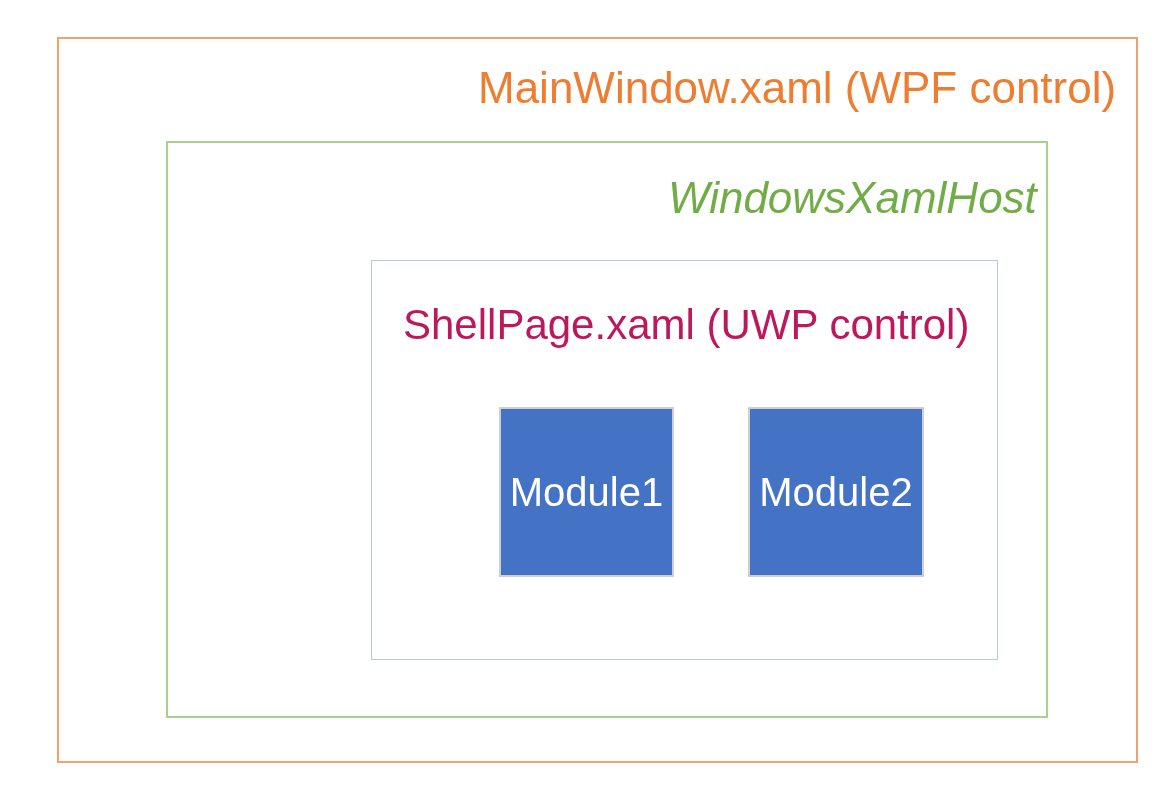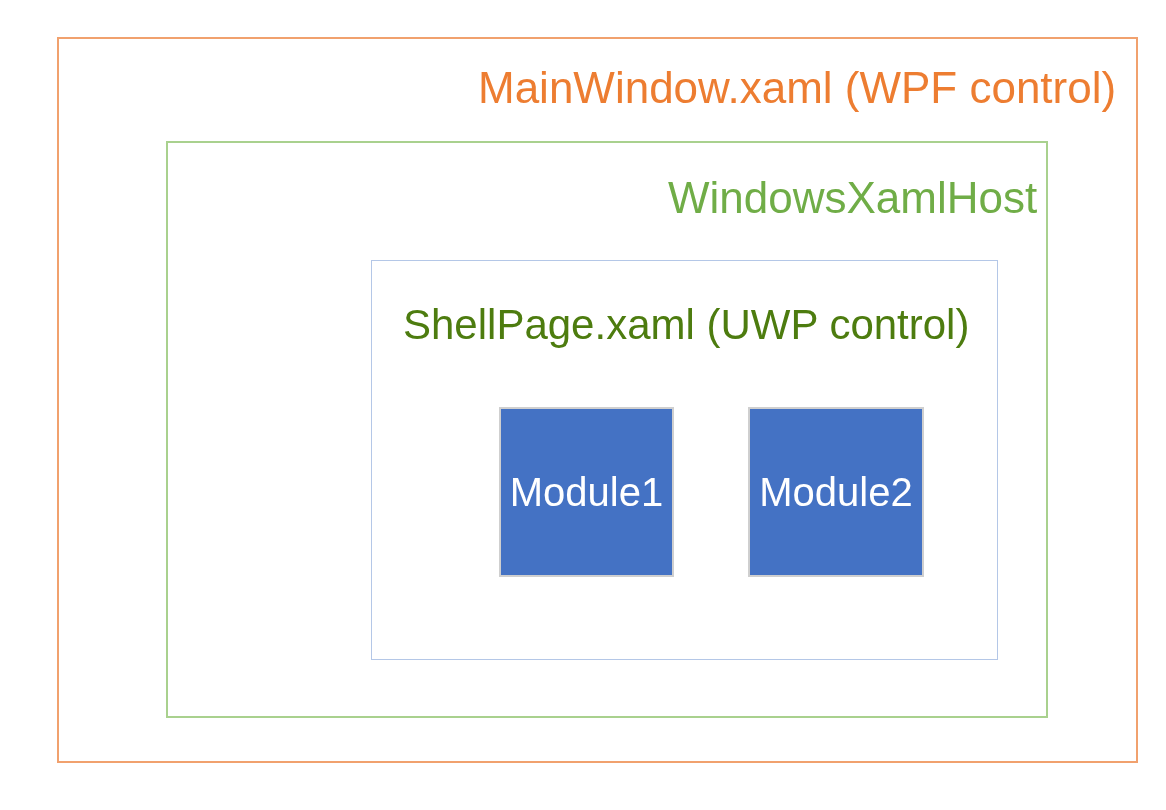--- a/index.html
+++ b/index.html
@@ -38,32 +38,33 @@
     width: 882px; height: 577px;
     border: 2px solid #A9D18E;
   }
   #host-box-title {
     position: absolute;
     left: 500px; top: 33px;
     font-size: 44px;
     line-height: 1;
     color: #70AD47;
     white-space: nowrap;
+    font-style: italic;
   }
   #shell-box {
     left: 203px; top: 117px;
     width: 627px; height: 400px;
     border: 1.5px solid #B4C7E7;
   }
   #shell-box-title {
     position: absolute;
     left: 31px; top: 43px;
     font-size: 42px;
     line-height: 1;
-    color: #4d7c0f;
+    color: #be185d;
     white-space: nowrap;
   }
   .module {
     position: absolute;
     top: 146px;
     width: 175px; height: 170px;
     box-sizing: border-box;
     background: #4472C4;
     border: 2px solid #CFCFCF;
     color: #ffffff;

